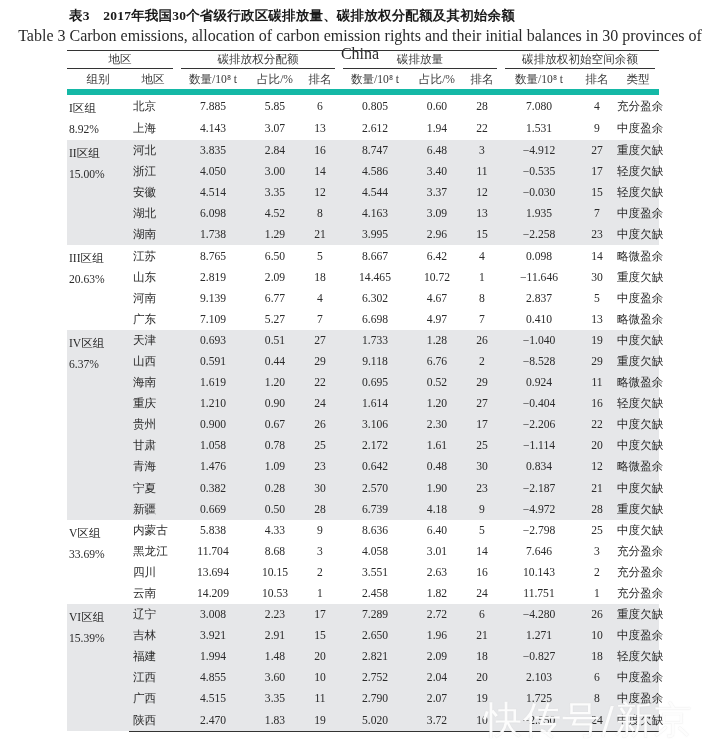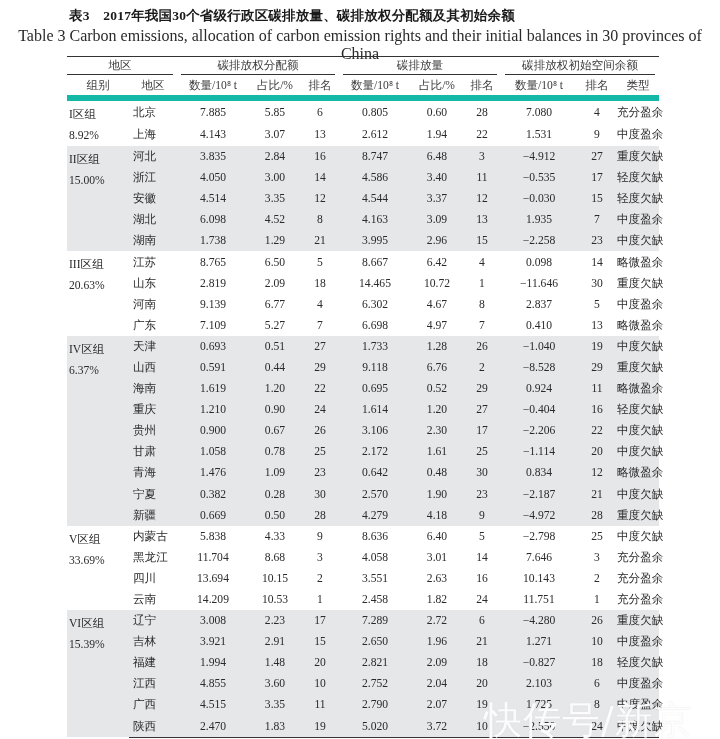--- a/index.html
+++ b/index.html
@@ -2,21 +2,21 @@
 <html><head>
 <meta charset="utf-8">
 <style>
   html, body { margin: 0; padding: 0; background: #ffffff; }
   body { width: 720px; height: 739px; overflow: hidden; position: relative;
          font-family: "Liberation Serif", "DejaVu Serif", serif; color: #2a2a2a; }
   .title { position: absolute; left: 0; top: 7px; width: 584px; text-align: center;
            font-size: 13.5px; font-weight: bold; letter-spacing: 0.2px; color: #1a1a1a; }
   .subtitle { position: absolute; left: 0; top: 27px; width: 720px; text-align: center;
               font-size: 16px; color: #2a2a2a; font-family: Liberation Serif, serif; }
-  .tbl-wrap { position: absolute; left: 67px; top: 56px; width: 592px; }
+  .tbl-wrap { position: absolute; left: 67px; top: 50px; width: 592px; }
   table { border-collapse: collapse; width: 592px; table-layout: fixed; font-size: 11.6px; }
   col.c-grp { width: 62px; }
   col.c-reg { width: 48px; }
   col.c-q1 { width: 72px; } col.c-p1 { width: 52px; } col.c-r1 { width: 38px; }
   col.c-q2 { width: 72px; } col.c-p2 { width: 52px; } col.c-r2 { width: 38px; }
   col.c-q3 { width: 76px; } col.c-r3 { width: 40px; } col.c-t3 { width: 42px; }
   th { font-weight: normal; color: #3a3a3a; height: 20px; padding: 0; text-align: center; }
   thead tr.h1 th { border-top: 1.5px solid #333; height: 18px; }
   thead tr.h1 th span.ul { display: block; border-bottom: 1px solid #333; margin: 0 4px; padding-bottom: 1px; }
   thead tr.h1 th.first span.ul { margin-left: 0; }
@@ -329,21 +329,21 @@
           <td>23</td>
           <td>−2.187</td>
           <td>21</td>
           <td>中度欠缺</td>
         </tr>
         <tr>
           <td class="reg">新疆</td>
           <td>0.669</td>
           <td>0.50</td>
           <td>28</td>
-          <td>4.279</td>
+          <td>6.739</td>
           <td>4.18</td>
           <td>9</td>
           <td>−4.972</td>
           <td>28</td>
           <td>重度欠缺</td>
         </tr>
       </tbody>
       <tbody>
         <tr>
           <td class="grp" rowspan="4">

